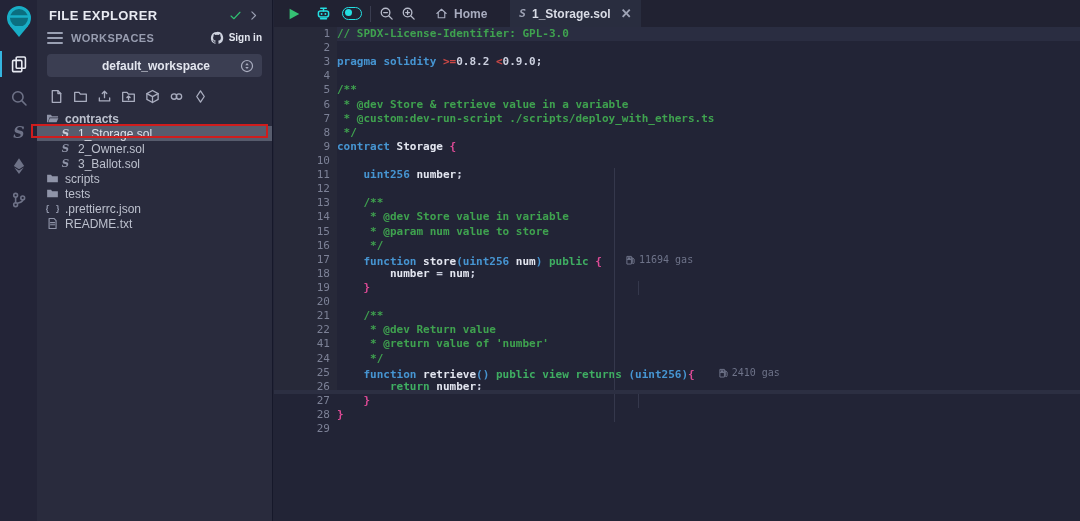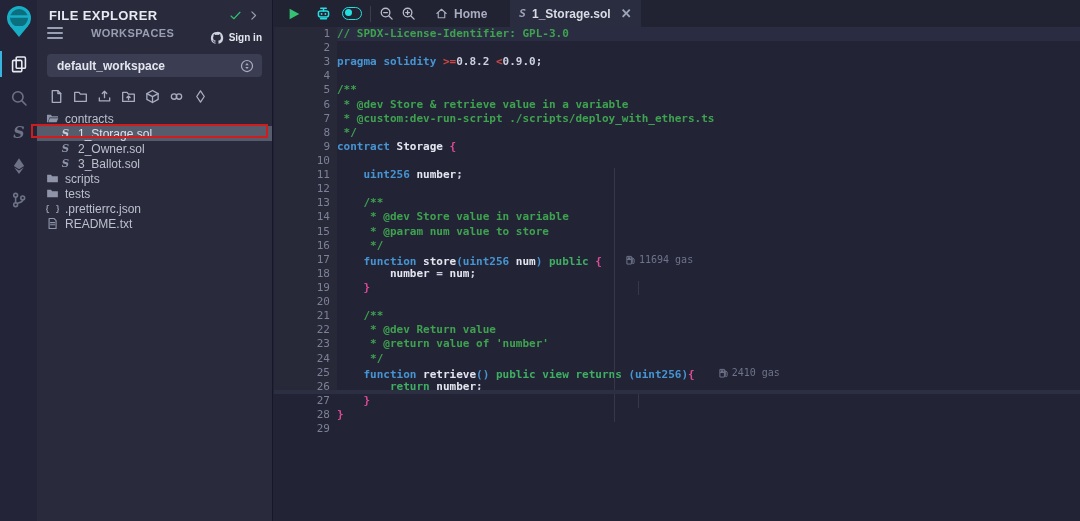--- a/index.html
+++ b/index.html
@@ -19,29 +19,29 @@
     width:2px; background:#35b5e0; }
 
   
   .explorer { position:absolute; left:37px; top:0; width:236px; height:521px;
     background:#292b3d; border-right:1px solid #16182a; color:#c3c7d3; }
   .fe-header { display:flex; align-items:center; height:27px; padding:3px 10px 0 12px; }
   .fe-title { flex:1; font-size:13px; font-weight:bold; color:#e8eaf2; letter-spacing:.4px; }
   .fe-hbtn { width:18px; height:18px; display:flex; align-items:center; justify-content:center; cursor:pointer; }
   .fe-hbtn svg { width:13px; height:13px; }
   .check { color:#2fbf71; } .chev { color:#9ba0b3; }
-  .fe-ws { display:flex; height:21px; padding:0 10px;gap:20px; }
+  .fe-ws { display:flex; align-items:center; height:21px; padding:0 10px; }
   .hamburger { width:16px; height:12px; display:flex; flex-direction:column; justify-content:space-between; cursor:pointer; margin-right:8px; }
   .hamburger i { display:block; height:2px; background:#9aa0b3; border-radius:1px; }
   .ws-label { flex:1; font-size:11px; font-weight:bold; color:#989db0; letter-spacing:.4px; }
   .signin { display:flex; align-items:center; gap:5px; color:#e2e5ee; font-size:10px; font-weight:bold; cursor:pointer; }
   .signin svg { width:14px; height:14px; color:#cfd3df; }
   .fe-select { height:23px; margin:6px 10px 3px; background:#3b3e52; border-radius:4px;
     display:flex; align-items:center; padding:0 8px 0 10px; cursor:pointer; }
-  .fe-select .wsname { flex:1; font-size:12px; font-weight:bold; color:#e3e6ef; }
+  .fe-select .wsname { flex:1; font-size:12px; font-weight:bold; color:#e3e6ef;margin-left:45px; }
   .fe-select svg { width:14px; height:14px; color:#a9adbf; }
   .fe-toolbar { display:flex; align-items:center; gap:9px; padding:9px 12px 7px; color:#a9adbf; }
   .fe-toolbar .fe-ticon { width:15px; height:15px; cursor:pointer; }
   .fe-toolbar svg { width:15px; height:15px; }
 
   .file-tree { font-size:12px; }
   .tree-row { height:15px; display:flex; align-items:center; cursor:pointer; color:#bcc0cd; }
   .tree-row .ticon { width:13px; height:13px; margin-right:6px; color:#8f94a8; flex:none; }
   .tree-row .ticon svg { width:13px; height:13px; display:block; }
   .tree-row.selected { background:#575c6d; color:#dde0e9; }
@@ -200,21 +200,21 @@
           </svg></span>
       <span class="fe-ticon"><svg viewBox="0 0 16 16" fill="none" stroke="currentColor" stroke-width="1.4" stroke-linecap="round" stroke-linejoin="round" width="100%" height="100%">
             <circle cx="5.4" cy="8" r="2.9"></circle>
             <circle cx="10.6" cy="8" r="2.9"></circle>
           </svg></span>
       <span class="fe-ticon"><svg viewBox="0 0 16 16" fill="none" stroke="currentColor" stroke-width="1.4" stroke-linecap="round" stroke-linejoin="round" width="100%" height="100%">
             <path d="M8 2 L12 8 L8 14 L4 8 Z"></path>
           </svg></span>
     </div>
     <div class="file-tree">
-        <div class="tree-row" style="padding-left: 9px;">
+        <div class="tree-row" style="padding-left: 9px; font-weight: bold;">
           <span class="ticon">
             <svg viewBox="0 0 16 16" width="100%" height="100%" fill="currentColor">
               <path d="M1.2 3.4 h4.8 l1.4 1.8 h7.4 v1.6 H4.2 L2.4 12.6 H1.2 Z"></path>
               <path d="M4.6 7.6 h10.6 L13 12.6 H2.8 Z"></path>
             </svg>
           </span>
           <span class="tlabel">contracts</span>
         </div>
         <div class="tree-row selected" style="padding-left: 22px;">
           <span class="ticon">
@@ -343,21 +343,21 @@
           <div class="gn">13</div>
           <div class="gn">14</div>
           <div class="gn">15</div>
           <div class="gn">16</div>
           <div class="gn">17</div>
           <div class="gn">18</div>
           <div class="gn">19</div>
           <div class="gn">20</div>
           <div class="gn">21</div>
           <div class="gn">22</div>
-          <div class="gn">23</div>
+          <div class="gn">41</div>
           <div class="gn">24</div>
           <div class="gn">25</div>
           <div class="gn">26</div>
           <div class="gn">27</div>
           <div class="gn">28</div>
           <div class="gn">29</div>
         </div>
       <div class="code-lines">
           <div class="cl"><span class="c-comment">// SPDX-License-Identifier: GPL-3.0</span></div>
           <div class="cl"></div>

